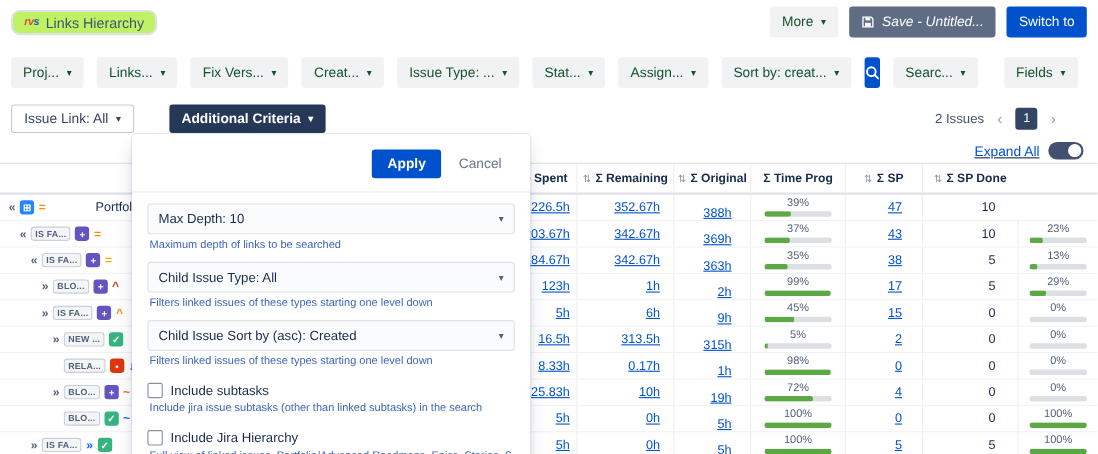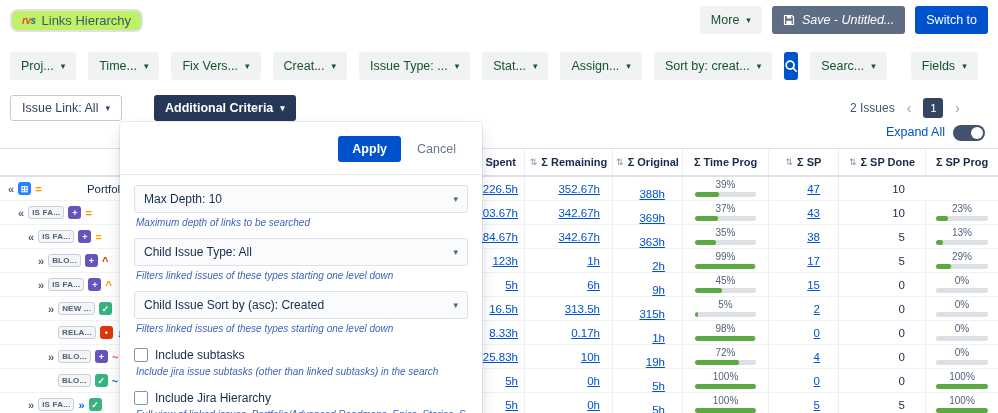--- a/index.html
+++ b/index.html
@@ -30,21 +30,21 @@
   .toolbar{position:absolute;top:94px;left:0;right:0;height:28px;display:flex;align-items:center;
            gap:32px;padding:0 36px 0 10px;box-sizing:border-box;}
   .btn.outline{background:#fff;border:1px solid #C5CCD6;color:#344563;height:26px;}
   .btn.dark{background:#253858;color:#fff;height:26px;font-weight:bold;}
   .pager{margin-left:auto;display:flex;align-items:center;gap:10px;}
   .issues-count{font-size:12px;color:#42526E;}
   .pgarrow{color:#97A0AF;font-size:14px;background:none;padding:0 2px;}
   .pgbox{width:20px;height:20px;border-radius:3px;background:#344563;color:#fff;font-size:11.5px;
          display:flex;align-items:center;justify-content:center;}
   
-  .expandrow{position:absolute;top:125px;right:13px;display:flex;align-items:flex-start;gap:8px;height:20px;}
+  .expandrow{position:absolute;top:125px;right:13px;display:flex;align-items:flex-end;gap:8px;height:20px;text-decoration:underline;}
   .explink{color:#0052CC;font-size:12.5px;}
   .tgl{width:32px;height:16px;border-radius:9px;background:#42526E;position:relative;display:inline-block;}
   .tgl::after{content:"";position:absolute;right:2px;top:2px;width:12px;height:12px;border-radius:50%;background:#fff;}
   
   .table{position:absolute;top:148px;left:0;width:998px;}
   .thead{display:flex;height:26px;border-top:1px solid #DFE1E6;border-bottom:2px solid #DFE1E6;}
   .th{display:flex;align-items:center;justify-content:center;gap:4px;font-size:11px;font-weight:bold;
       color:#172B4D;white-space:nowrap;box-sizing:border-box;overflow:hidden;}
   .sorticon{font-size:9px;color:#8993A4;font-weight:normal;}
   .c0{width:424px;} .c1{width:100px;} .c2{width:88px;} .c3{width:70px;} .c4{width:86px;}
@@ -81,21 +81,21 @@
   .panel-head{display:flex;justify-content:flex-end;align-items:center;gap:6px;
               padding:14px 16px 12px;border-bottom:1px solid #EBECF0;}
   .btn-apply{background:#0052CC;color:#fff;border-radius:3px;padding:6px 14px;font-size:12.5px;font-weight:bold;}
   .btn-cancel{background:transparent;color:#6B778C;border-radius:3px;padding:6px 10px;font-size:12.5px;}
   .panel-body{padding:10px 14px;}
   .sel{height:26px;border:1px solid #DFE1E6;background:#FAFBFC;border-radius:3px;display:flex;
        align-items:center;justify-content:space-between;padding:0 9px;font-size:12px;color:#172B4D;
        margin-top:10px;cursor:pointer;}
   .sel:first-child{margin-top:0;}
   .sel .chev{color:#505F79;}
-  .hint{font-style:italic;font-size:10px;color:#3D64BC;margin:4px 2px 0;white-space:nowrap;overflow:hidden;}
+  .hint{font-size:10px;color:#3D64BC;margin:4px 2px 0;white-space:nowrap;overflow:hidden;}
   .chkrow{display:flex;align-items:center;gap:7px;margin-top:14px;font-size:12px;color:#172B4D;}
   .chk{width:12px;height:12px;border:1px solid #8590A2;border-radius:2px;background:#fff;flex:none;display:inline-block;}
 </style>
 </head>
 <body>
 
 <div class="topbar">
   <div class="app-pill">
     <span class="logo"><i>rv</i><b>s</b></span>
     <span class="app-title">Links Hierarchy</span>
@@ -115,21 +115,21 @@
   </button>
   <button class="btn primary">Switch to</button>
 </div>
 
 <div class="filterbar">
   <button class="btn subtle">
       <span>Proj...</span>
       <span class="chev">▾</span>
     </button>
   <button class="btn subtle">
-      <span>Time...</span>
+      <span>Links...</span>
       <span class="chev">▾</span>
     </button>
   <button class="btn subtle">
       <span>Fix Vers...</span>
       <span class="chev">▾</span>
     </button>
   <button class="btn subtle">
       <span>Creat...</span>
       <span class="chev">▾</span>
     </button>
@@ -206,23 +206,20 @@
     <div class="th c4">
         <span>Σ Time Prog</span>
       </div>
     <div class="th c5">
         <span class="sorticon">⇅</span>
         <span>Σ SP</span>
       </div>
     <div class="th c6">
         <span class="sorticon">⇅</span>
         <span>Σ SP Done</span>
-      </div>
-    <div class="th c7">
-        <span>Σ SP Prog</span>
       </div>
   </div>
   <div>
       <div class="trow">
         <div class="cell c0 tree" style="padding-left: 8px;">
           <span class="tchev">«</span>
           <span class="ticon" style="background: rgb(38, 132, 255);">⊞</span>
           <span class="tglyph" style="color: rgb(255, 139, 0);">=</span>
           <span class="tkey">ST-77</span>
           <span class="tsum">Portfol...</span>

